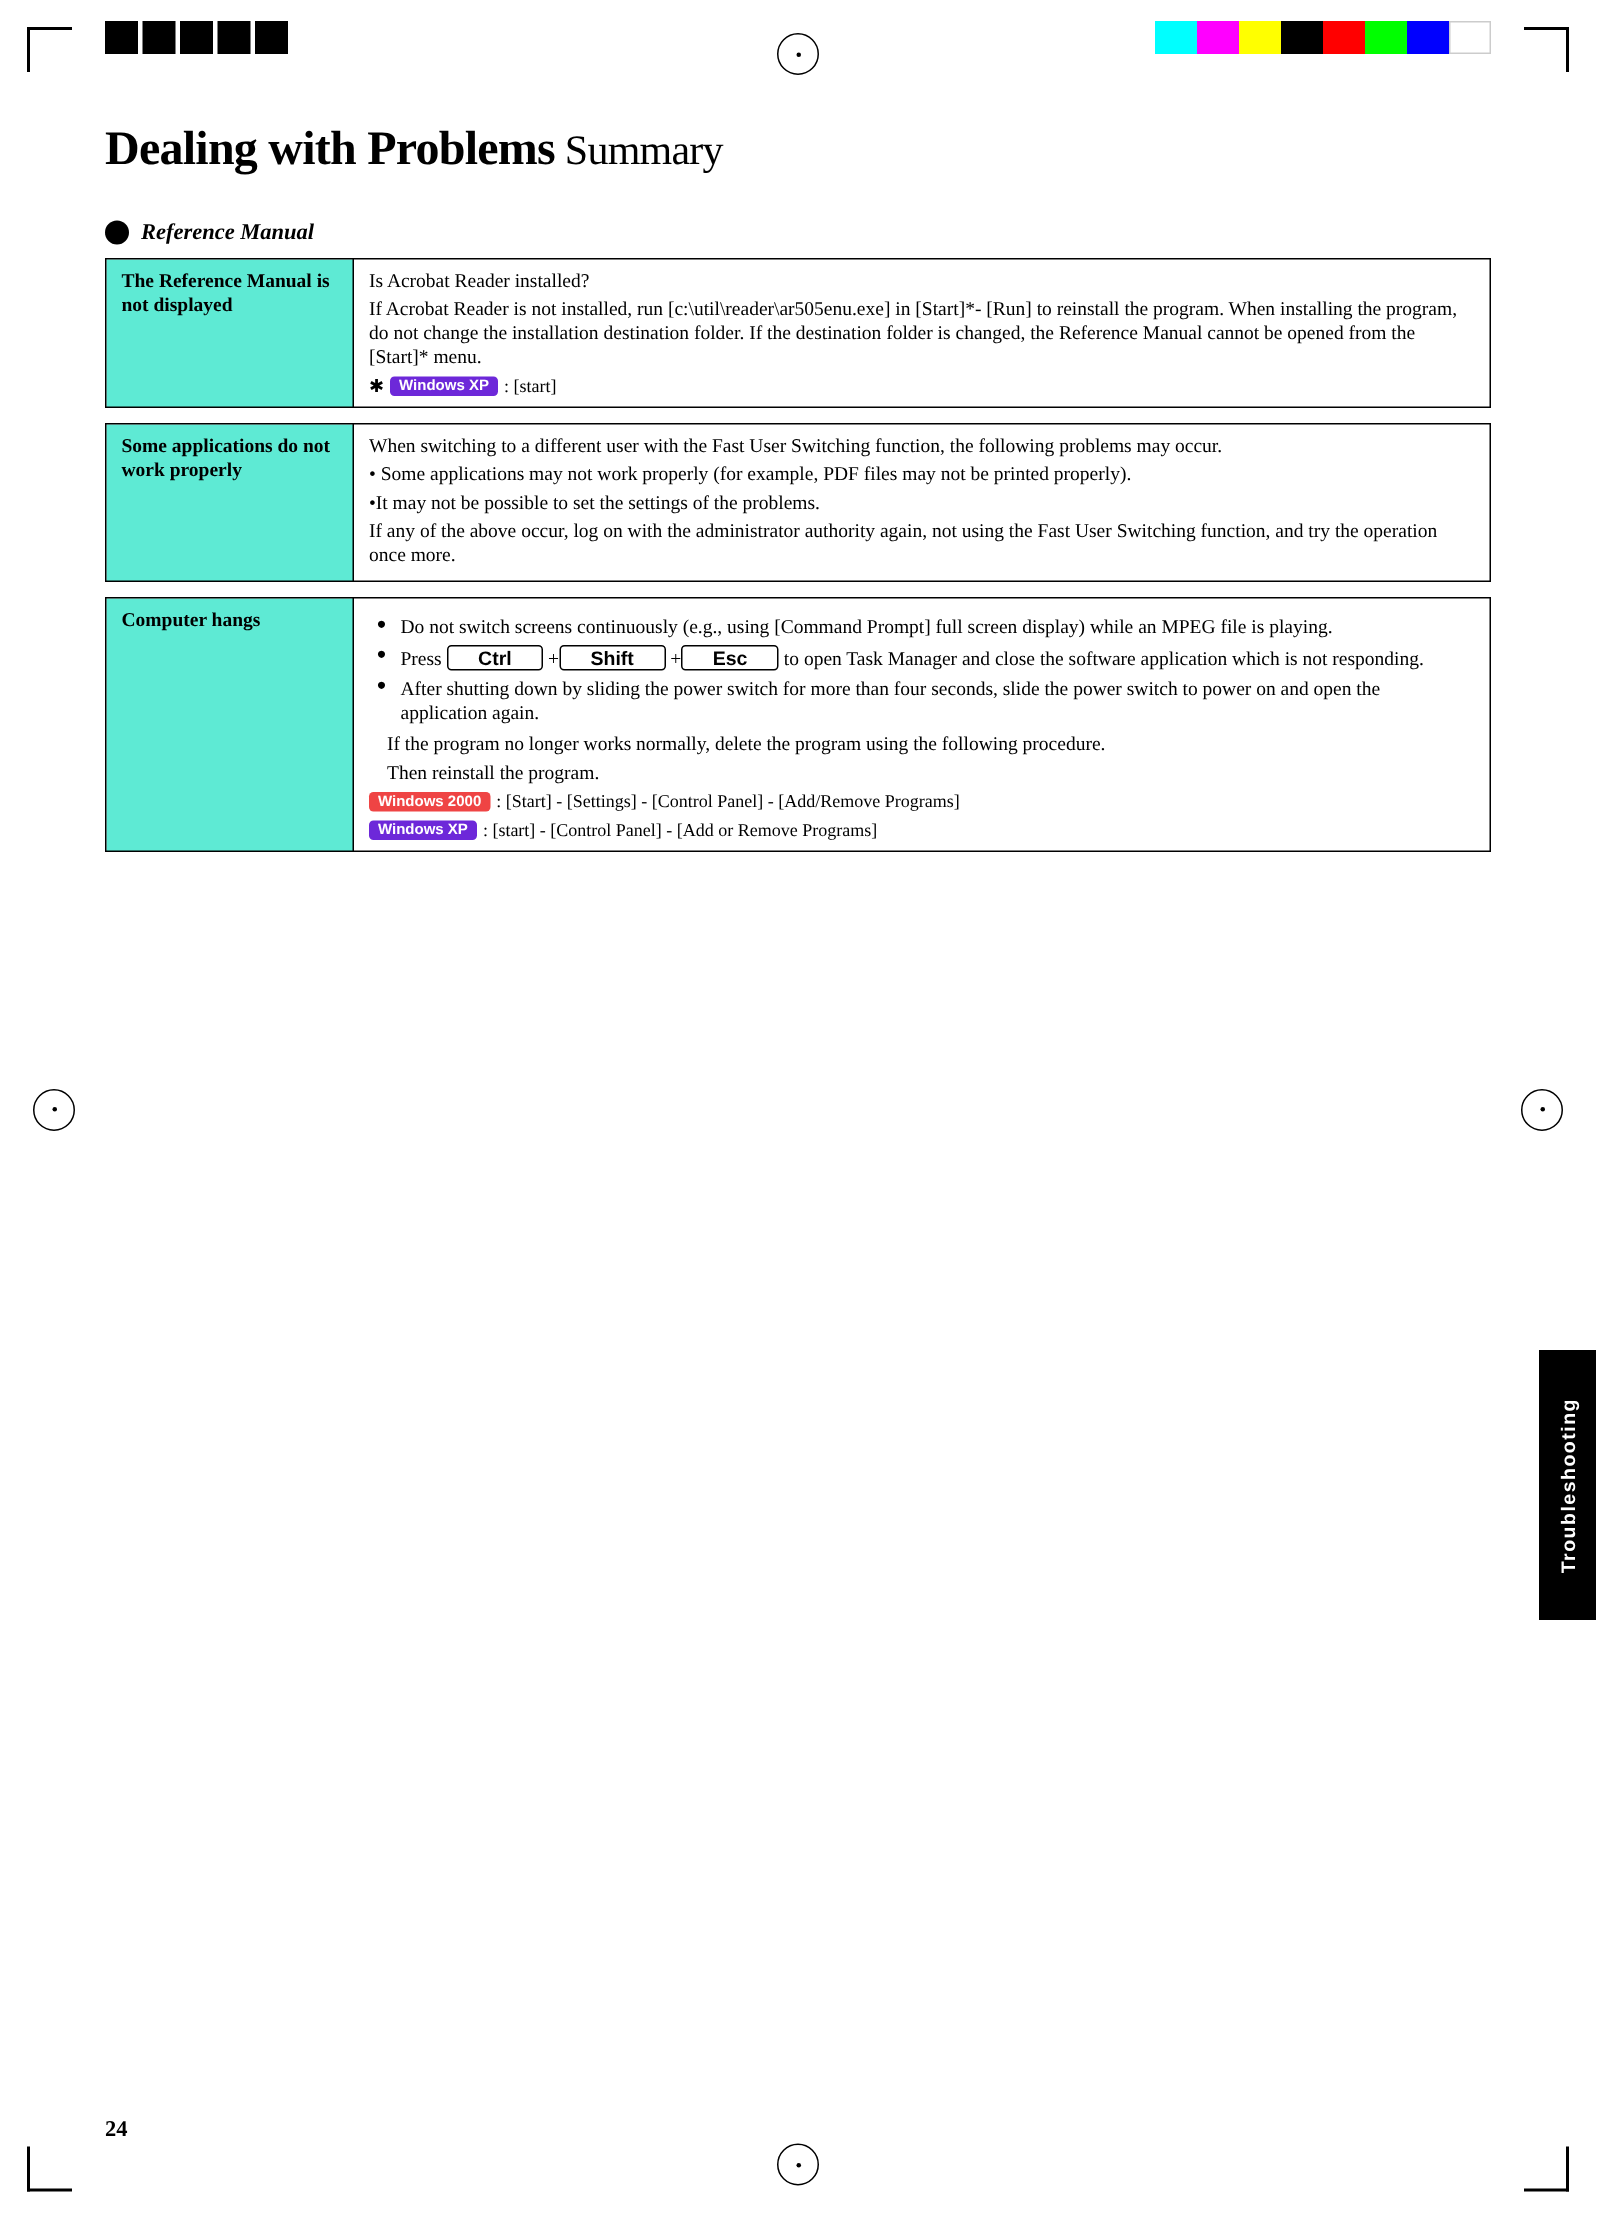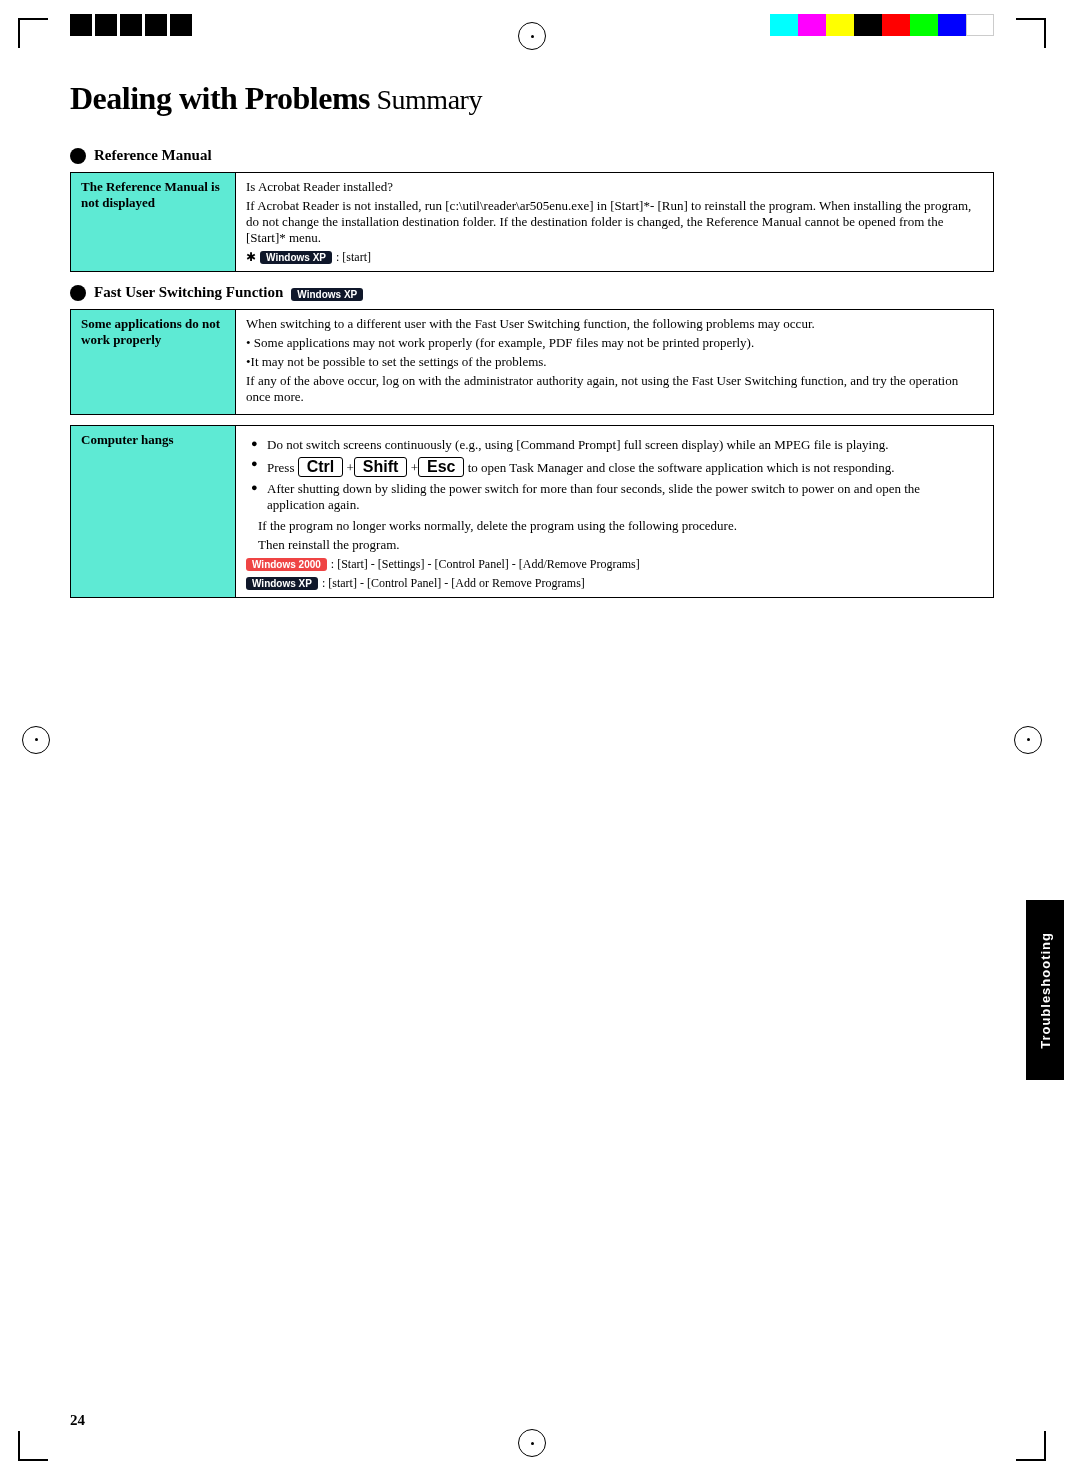--- a/index.html
+++ b/index.html
@@ -93,26 +93,27 @@
       letter-spacing: -0.5px;
     }
     .page-title .summary-word {
       font-weight: normal;
       font-size: 28px;
     }
 
     
     .section-heading {
       display: flex;
-      align-items: flex-end;
+      align-items: flex-start;
       gap: 8px;
       font-size: 15px;
       font-weight: bold;
       margin-bottom: 8px;
-      margin-top: 12px;
+      margin-top: 22px;
+      font-style: italic;
     }
     .bullet-circle {
       width: 16px;
       height: 16px;
       background: #000;
       border-radius: 50%;
       flex-shrink: 0;
       display: inline-block;
     }
 
@@ -125,21 +126,21 @@
       font-weight: bold;
       padding: 1px 6px;
       border-radius: 3px;
       font-family: Arial, sans-serif;
       white-space: nowrap;
     }
     .win-badge.win2000 {
       background: #ef4444;
     }
     .win-badge.winxp {
-      background: #0f172a;
+      background: #6d28d9;
     }
 
     
     .problem-table {
       width: 100%;
       border-collapse: collapse;
       margin-bottom: 10px;
       font-size: 13px;
     }
     .problem-table td {
@@ -155,23 +156,23 @@
     .problem-table .col-solution {
       background: #fff;
       border-radius: 25px;
     }
 
     
     .key {
       display: inline-block;
       border: 1.5px solid #000;
       border-radius: 3px;
-      padding: 0px 8px;
-      font-weight: bold;
-      font-size: 16px;
+      padding: 0px 20px;
+      font-weight: bold;
+      font-size: 13px;
       font-family: Arial, sans-serif;
     }
 
     
     .solution-list {
       list-style: none;
       padding: 0;
       margin: 5px;
     }
     .solution-list li {
@@ -285,25 +286,20 @@
         <div class="win-note">
           <span>✱</span>
           <span class="win-badge winxp">Windows XP</span>
           <span>: [start]</span>
         </div>
       </td>
     </tr>
   </tbody>
     </table>
 
-  <div class="section-heading">
-    <span class="bullet-circle"></span>
-    <span>Fast User Switching Function</span>
-    <span class="win-badge winxp">Windows XP</span>
-  </div>
 
   <table class="problem-table">
     <tbody>
         <tr>
       <td class="col-problem">
         <span>Some applications do not work properly</span>
       </td>
       <td class="col-solution">
         <p>When switching to a different user with the Fast User Switching function, the following problems may occur.</p>
         <p>• Some applications may not work properly (for example, PDF files may not be printed properly).</p>

